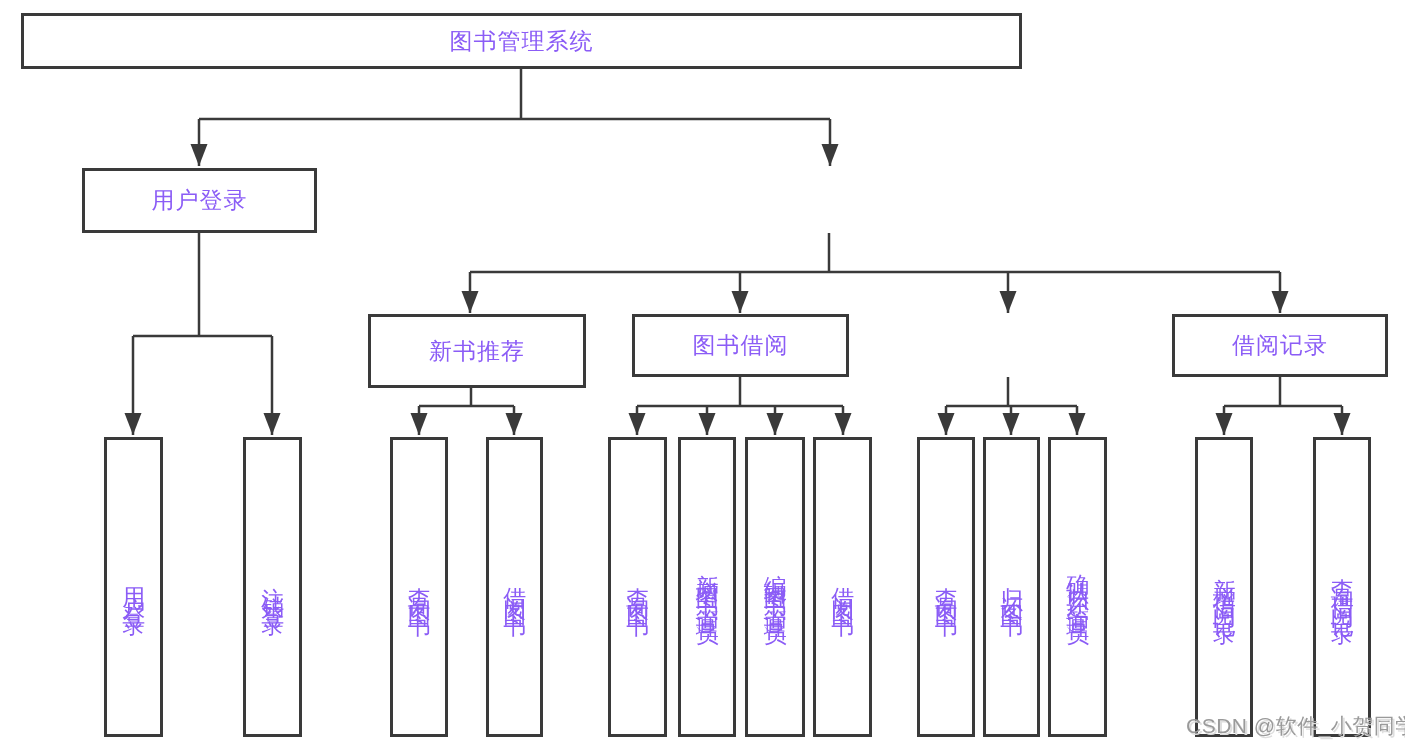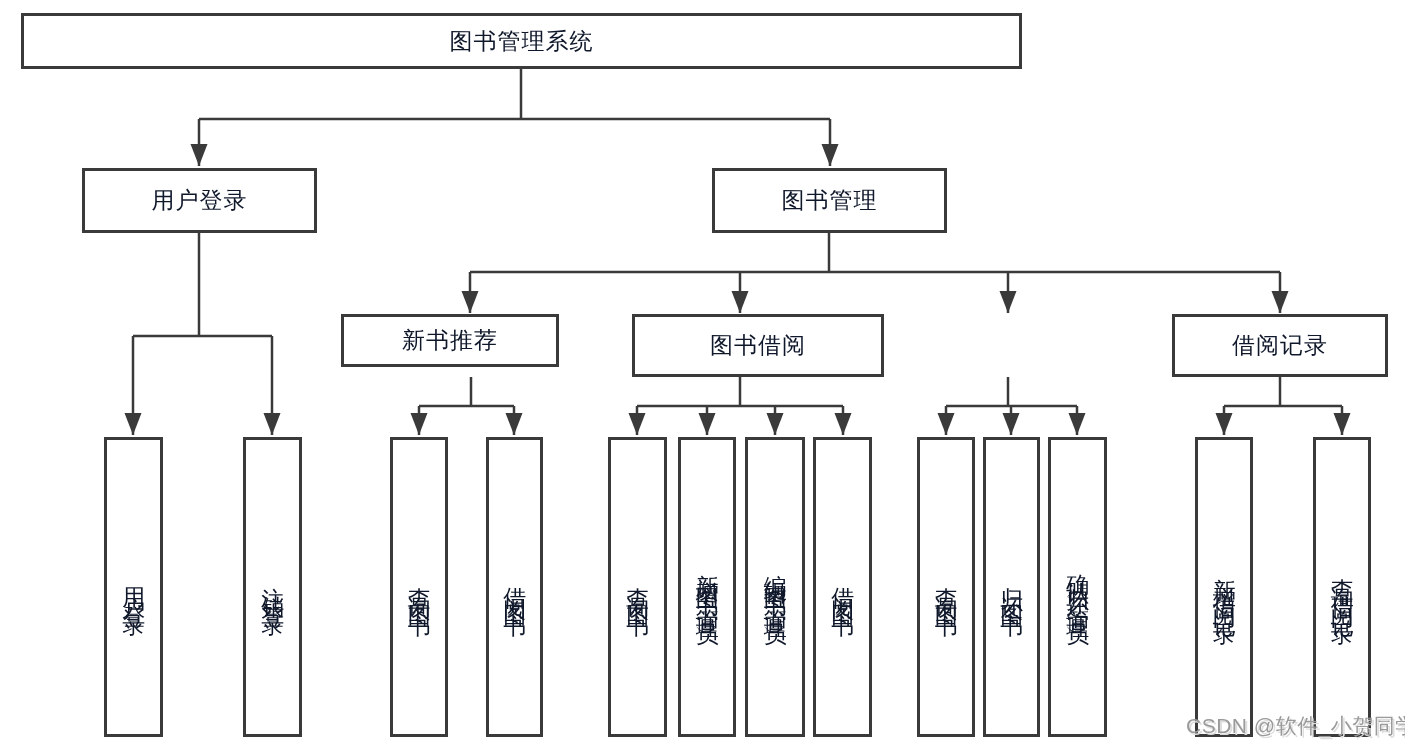--- a/index.html
+++ b/index.html
@@ -12,21 +12,21 @@
   }
   #wires{position:absolute;left:0;top:0;z-index:0;}
   .box{
     position:absolute;
     box-sizing:border-box;
     border:3px solid #3a3a3a;
     background:#ffffff;
     display:flex;
     align-items:center;
     justify-content:center;
-    color:#0f172a;
+    color:#8b5cf6;
     z-index:1;
   }
   .box.h{
     font-size:23px;
     letter-spacing:1px;
     font-weight:500;
     white-space:nowrap;
   }
   .box.v{
     top:437px;
@@ -108,28 +108,25 @@
     </g>
   </svg>
 
   <div class="box h" style="left:21px;top:13px;width:1001px;height:56px">
     <span>图书管理系统</span>
   </div>
 
   <div class="box h" style="left:82px;top:168px;width:235px;height:65px">
     <span>用户登录</span>
   </div>
-  <div class="box h" style="left:712px;top:168px;width:235px;height:65px">
-    <span>图书管理</span>
-  </div>
 
-  <div class="box h" style="left:341px;top:314px;width:218px;height:53px">
+  <div class="box h" style="left:368px;top:314px;width:218px;height:74px">
     <span>新书推荐</span>
   </div>
-  <div class="box h" style="left:632px;top:314px;width:252px;height:63px">
+  <div class="box h" style="left:632px;top:314px;width:217px;height:63px">
     <span>图书借阅</span>
   </div>
   <div class="box h" style="left:1172px;top:314px;width:216px;height:63px">
     <span>借阅记录</span>
   </div>
 
   <div class="box v" style="left:104px;width:59px">
     <span class="vtext">用户登录</span>
   </div>
   <div class="box v" style="left:243px;width:59px">

